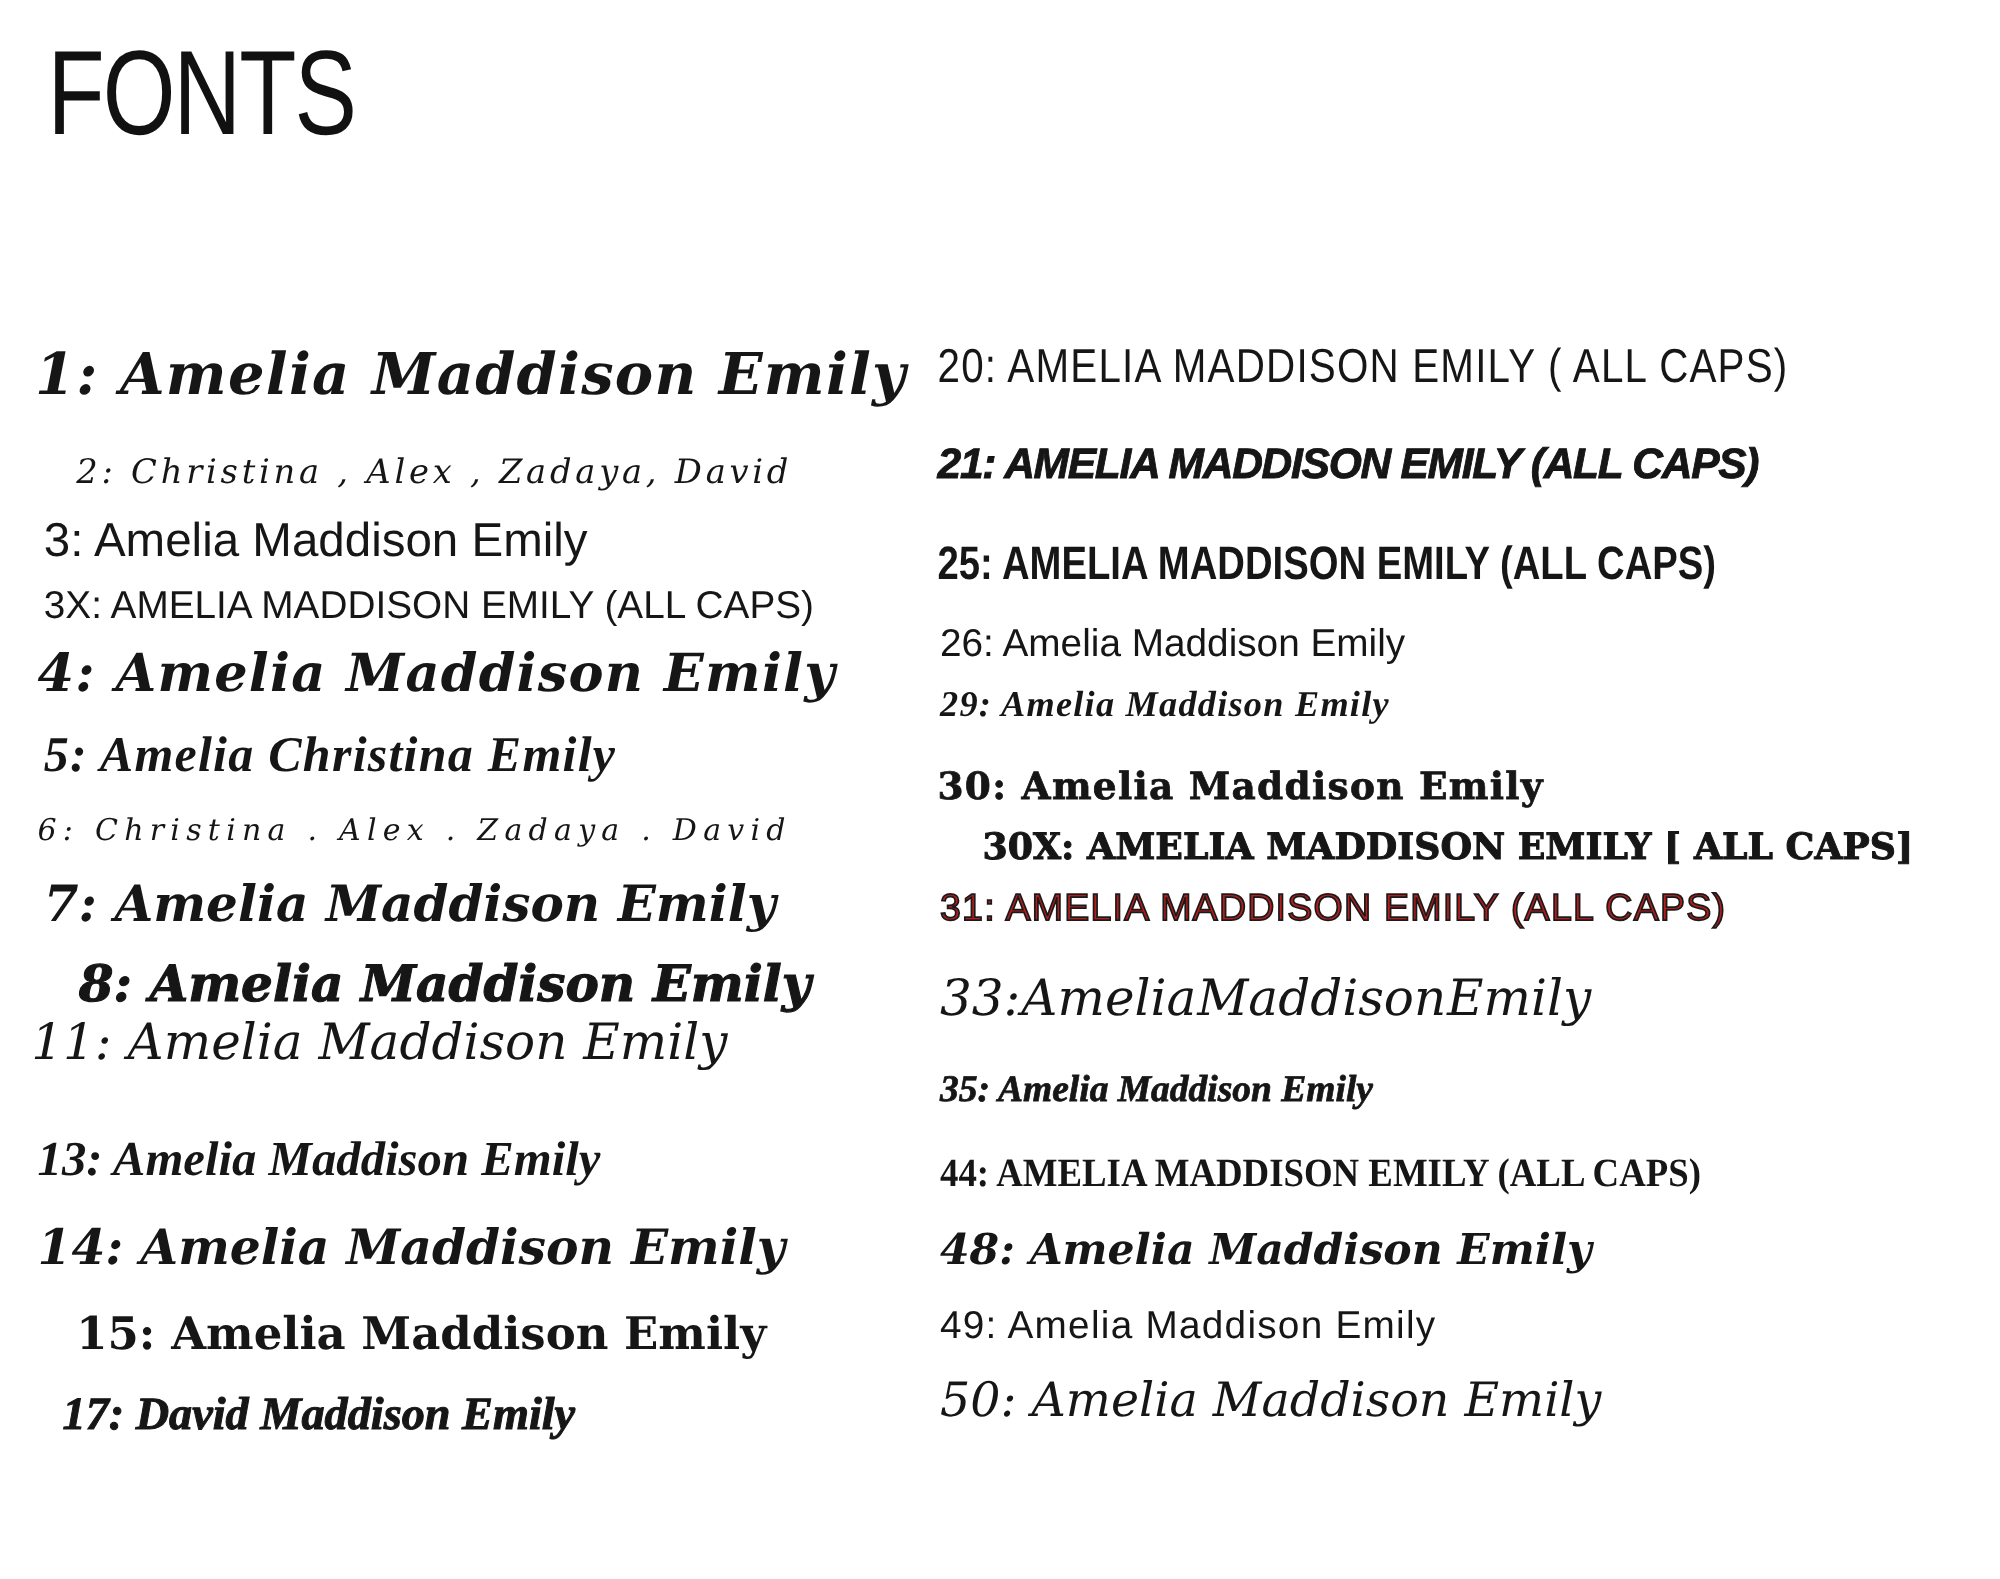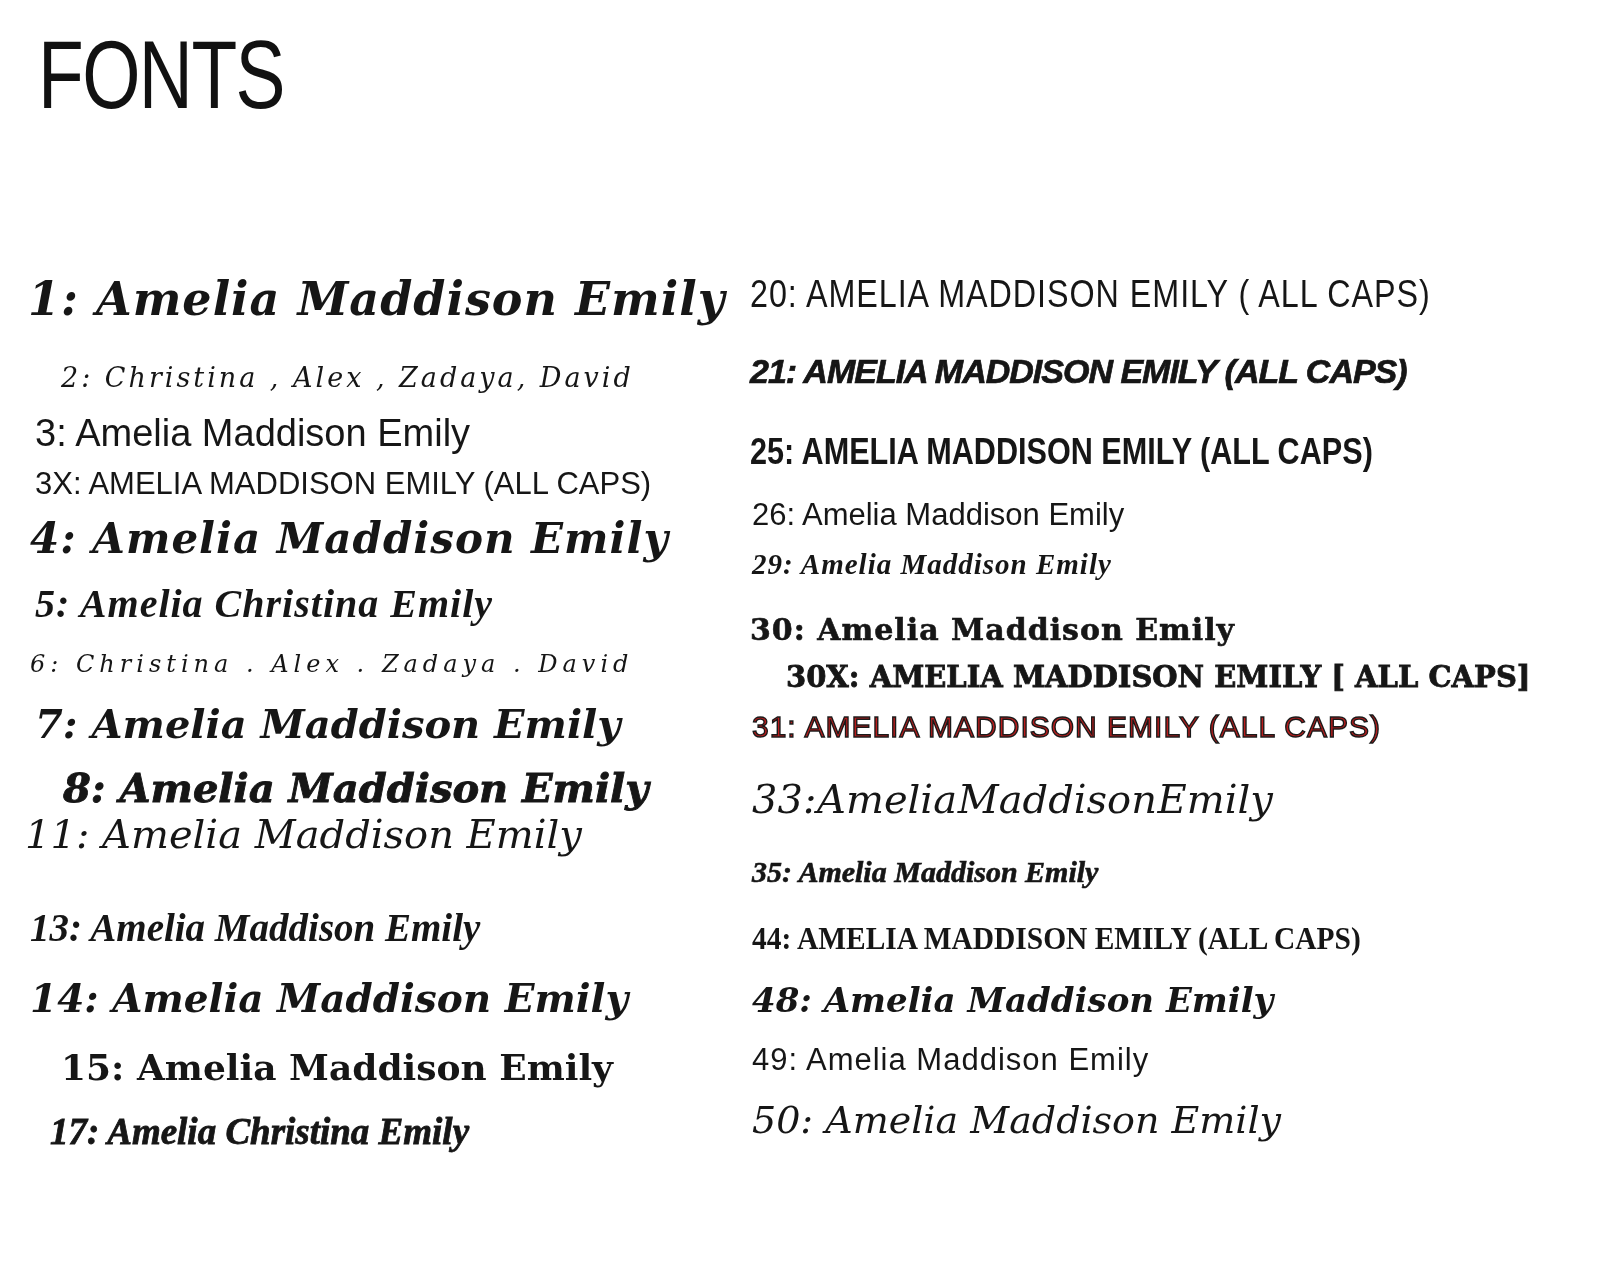--- a/index.html
+++ b/index.html
@@ -67,21 +67,21 @@
     <div class="row L3X">3X: AMELIA MADDISON EMILY (ALL CAPS)</div>
     <div class="row L4">4: Amelia Maddison Emily</div>
     <div class="row L5">5: Amelia Christina Emily</div>
     <div class="row L6">6: Christina . Alex . Zadaya . David</div>
     <div class="row L7">7: Amelia Maddison Emily</div>
     <div class="row L8">8: Amelia Maddison Emily</div>
     <div class="row L11">11: Amelia Maddison Emily</div>
     <div class="row L13">13: Amelia Maddison Emily</div>
     <div class="row L14">14: Amelia Maddison Emily</div>
     <div class="row L15">15: Amelia Maddison Emily</div>
-    <div class="row L17">17: Amelia Christina Emily</div>
+    <div class="row L17">17: David Maddison Emily</div>
   </div>
 
   <div style="display:contents">
     <div class="row R20">20: AMELIA MADDISON EMILY ( ALL CAPS)</div>
     <div class="row R21">21: AMELIA MADDISON EMILY (ALL CAPS)</div>
     <div class="row R25">25: AMELIA MADDISON EMILY (ALL CAPS)</div>
     <div class="row R26">26: Amelia Maddison Emily</div>
     <div class="row R29">29: Amelia Maddison Emily</div>
     <div class="row R30">30: Amelia Maddison Emily</div>
     <div class="row R30X">30X: AMELIA MADDISON EMILY [ ALL CAPS]</div>

